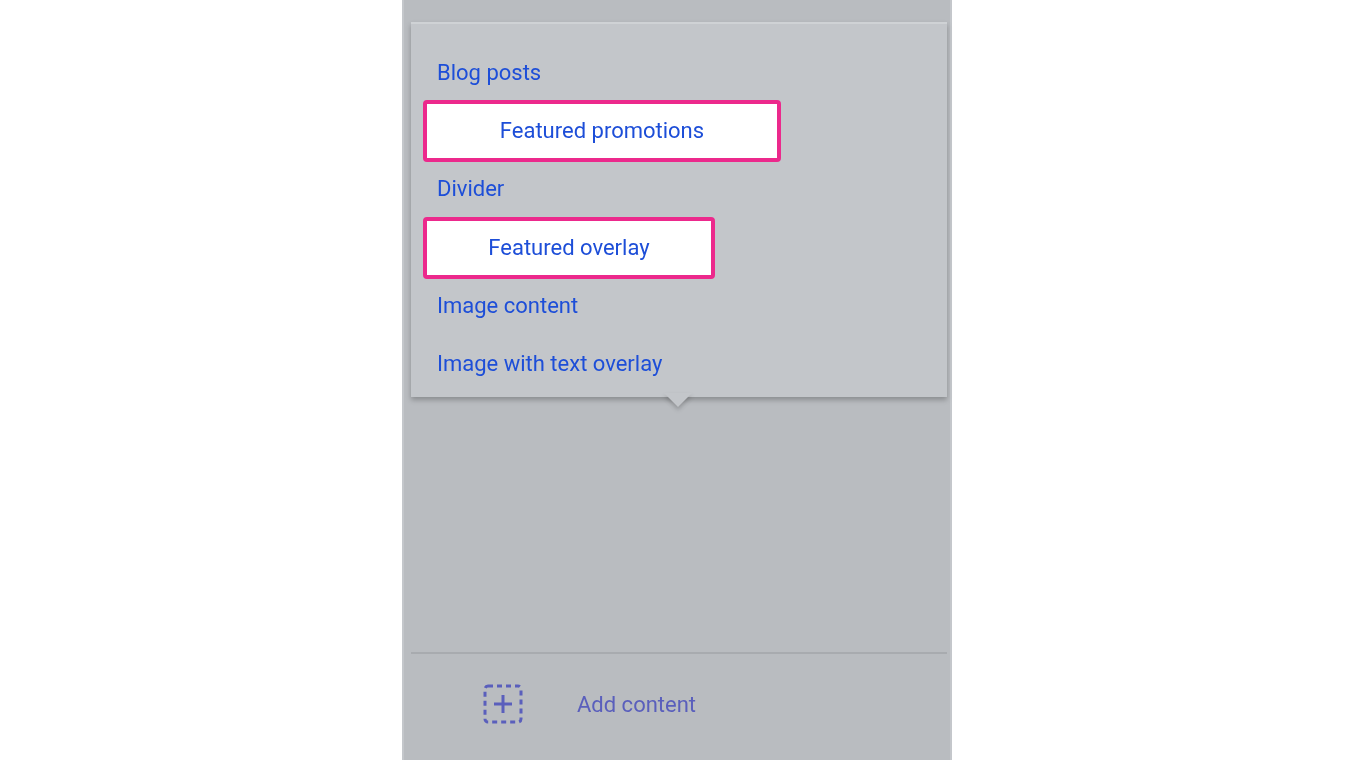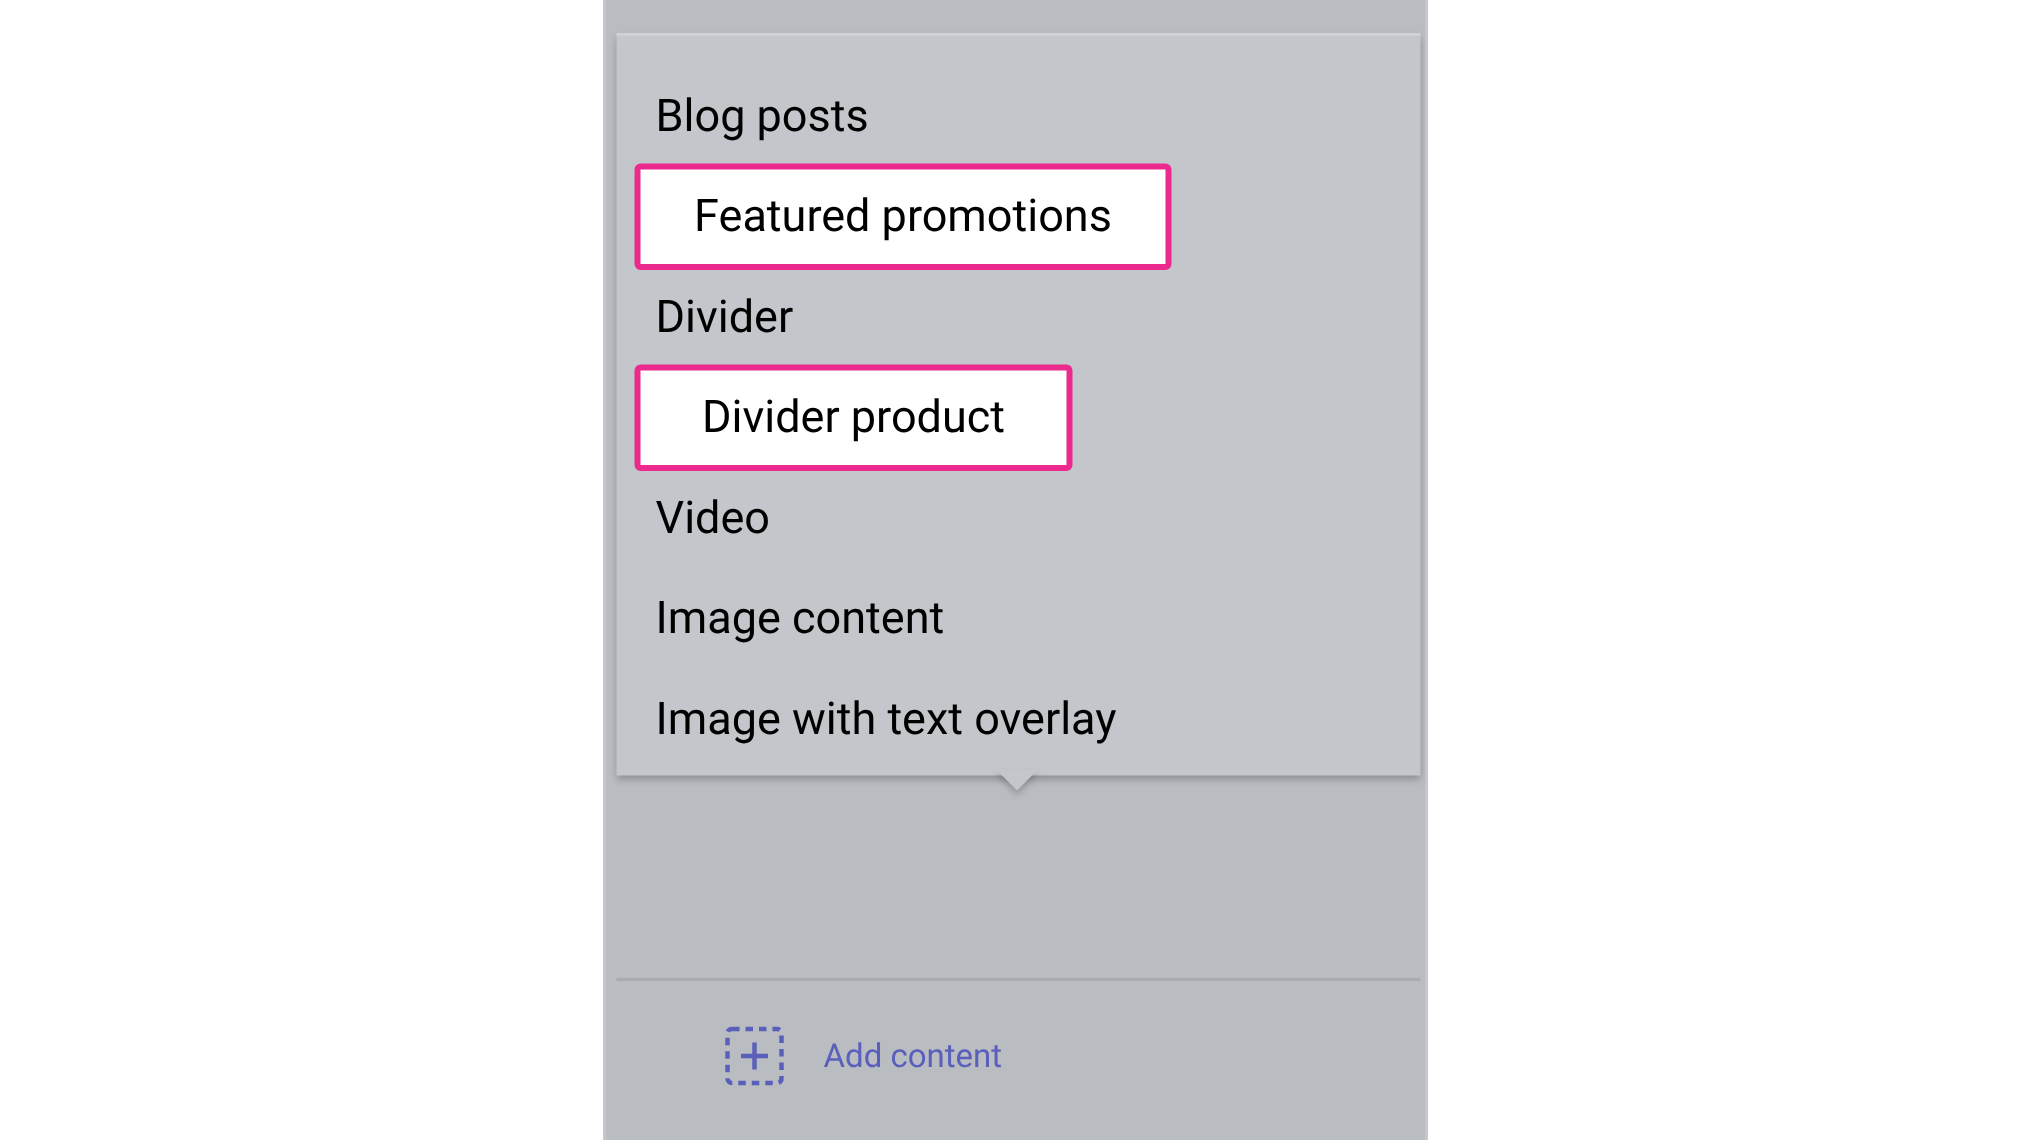--- a/index.html
+++ b/index.html
@@ -32,22 +32,22 @@
     background: #c3c6ca;
     border-top: 2px solid #cfd2d5;
     box-shadow: 0 3px 5px rgba(0,0,0,0.25);
   }
   .menu-list {
     list-style: none;
     padding-top: 20px;
     padding-bottom: 4px;
   }
   .menu-item {
-    font-size: 30px;
-    color: #000000;
+    font-size: 22px;
+    color: #1d4ed8;
     padding: 17px 26px 17px 26px;
     cursor: pointer;
     line-height: 1.1;
   }
   .menu-item.highlighted {
     background: #ffffff;
     outline: 4px solid #ec298c;
     outline-offset: -2px;
     border-radius: 2px;
     margin-left: 14px;
@@ -75,21 +75,21 @@
   }
   .add-content-bar {
     position: absolute;
     top: 652px;
     left: 7px;
     width: 536px;
     border-top: 2px solid #a8abaf;
     padding: 30px 0 30px 72px;
     display: flex;
     align-items: center;
-    gap: 26px;
+    gap: 54px;
   }
   .add-icon {
     width: 40px;
     height: 40px;
     display: flex;
     align-items: center;
     justify-content: center;
   }
   .add-icon svg {
     width: 40px;
@@ -110,24 +110,21 @@
       <li class="menu-item">
         <span>Blog posts</span>
       </li>
       <li class="menu-item highlighted wide">
         <span>Featured promotions</span>
       </li>
       <li class="menu-item">
         <span>Divider</span>
       </li>
       <li class="menu-item highlighted narrow">
-        <span>Divider product</span>
-      </li>
-      <li class="menu-item">
-        <span>Video</span>
+        <span>Featured overlay</span>
       </li>
       <li class="menu-item">
         <span>Image content</span>
       </li>
       <li class="menu-item">
         <span>Image with text overlay</span>
       </li>
     </ul>
     <div class="popover-tail"></div>
   </div>

